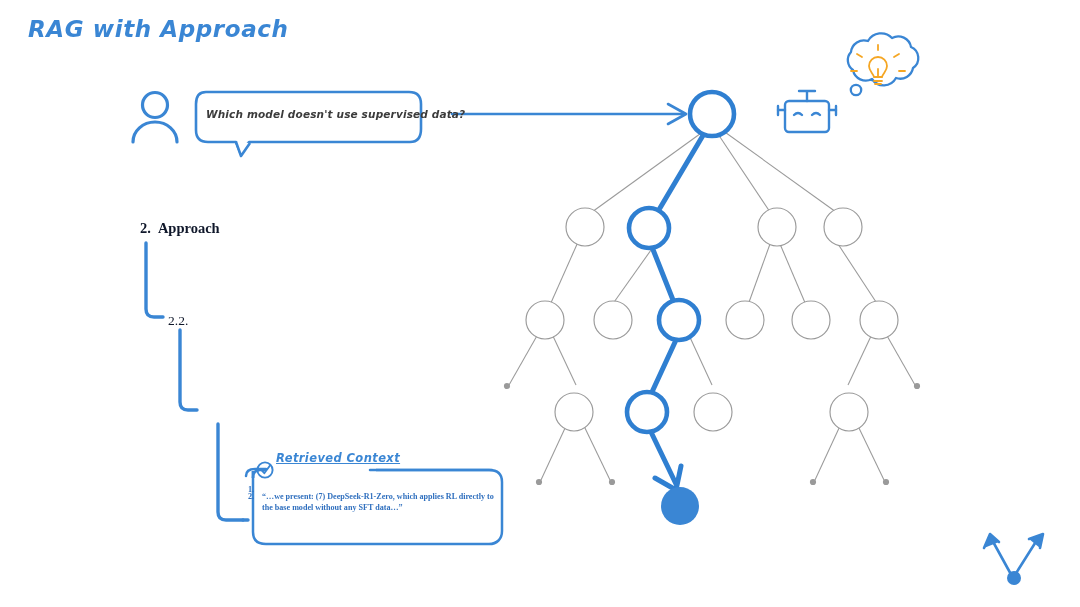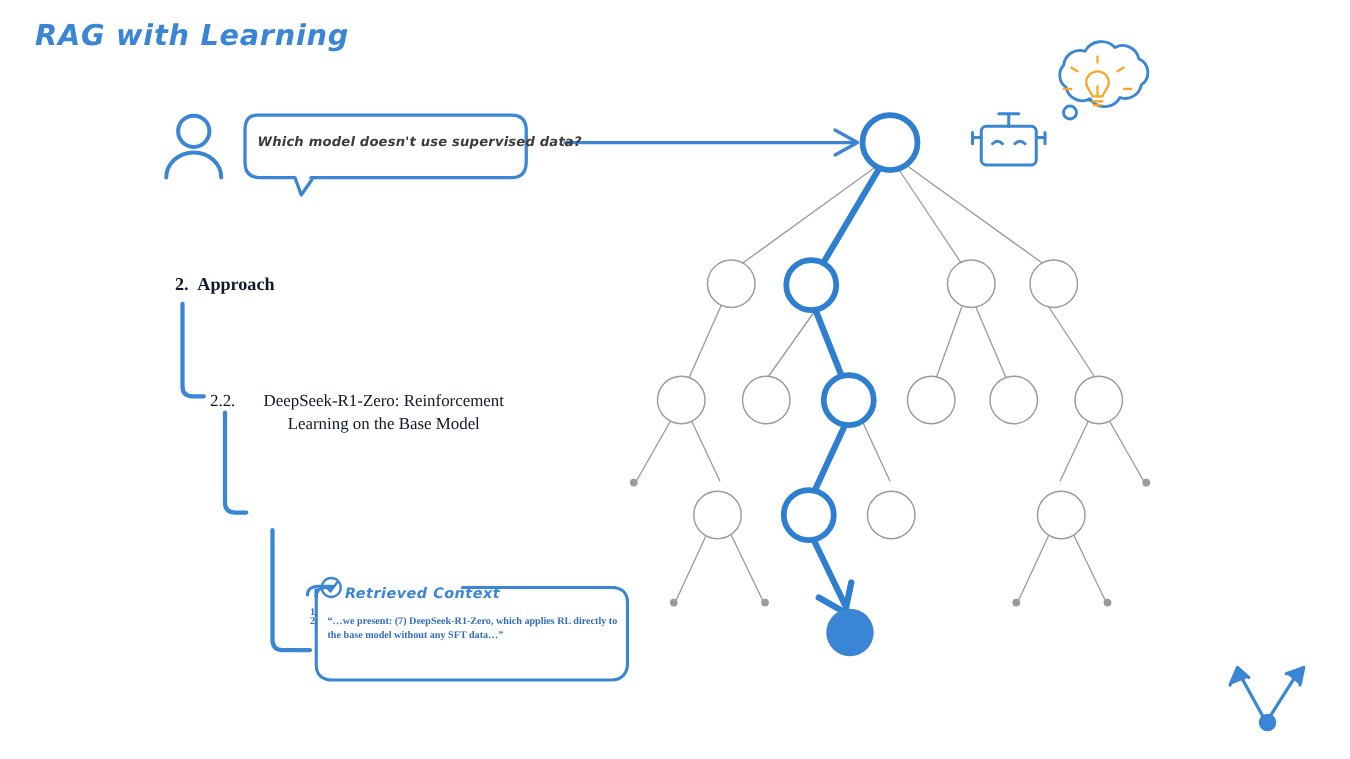--- a/index.html
+++ b/index.html
@@ -56,46 +56,47 @@
   .lvl2 .txt{display:block;margin-left:33px;}
   .lvl3{
     left:200px;top:403px;
     font-size:12.5px;font-style:italic;font-weight:400;
     white-space:nowrap;
   }
   .lvl3 .num{margin-right:9px;font-style:italic;}
 
   
   .ctx-title{
-    position:absolute;left:276px;top:467px;
+    position:absolute;left:276px;top:451px;
     font-family:"DejaVu Sans", sans-serif;
     font-size:11.5px;font-weight:700;font-style:italic;
     color:#3a86d4;letter-spacing:0.4px;
     white-space:nowrap;
+    text-decoration:underline;
   }
   .ctx-list{
     position:absolute;left:248px;top:484px;width:252px;
   }
   .ctx-item{
     position:relative;
     font-family:"Liberation Serif", serif;
     font-size:8.1px;font-weight:700;
     color:#2f6fbe;
     line-height:1.42;
     margin-bottom:7px;
     padding-left:14px;
   }
   .ctx-item .idx{position:absolute;left:0;top:0;}
 </style>
 </head>
 <body>
 
 <div id="stage">
 
-  <div class="title">RAG with Learning</div>
+  <div class="title">RAG with Approach</div>
 
   <svg class="layer" viewBox="0 0 1080 607">
 
     <g fill="none" stroke="#3a86d4" stroke-width="3.2" stroke-linecap="round">
       <circle cx="155" cy="105" r="12.5"></circle>
       <path d="M133 142 a22 20 0 0 1 44 0"></path>
     </g>
 
     <g fill="#ffffff" stroke="#3a86d4" stroke-width="2.6" stroke-linejoin="round">
       <path d="M206 92
@@ -270,21 +271,20 @@
   </svg>
 
   <div class="bubble-text">Which model doesn't use supervised data?</div>
 
   <div class="outline-item lvl1">
     <span class="num">2.</span><span class="txt">Approach</span>
   </div>
 
   <div class="outline-item lvl2">
     <span class="num">2.2.</span>
-    <span class="txt">DeepSeek-R1-Zero: Reinforcement Learning on the Base Model</span>
   </div>
 
 
   <div class="ctx-title">Retrieved Context</div>
 
   <div class="ctx-list">
     <div class="ctx-item">
       <span class="idx">1.</span>
     </div>
     <div class="ctx-item">

